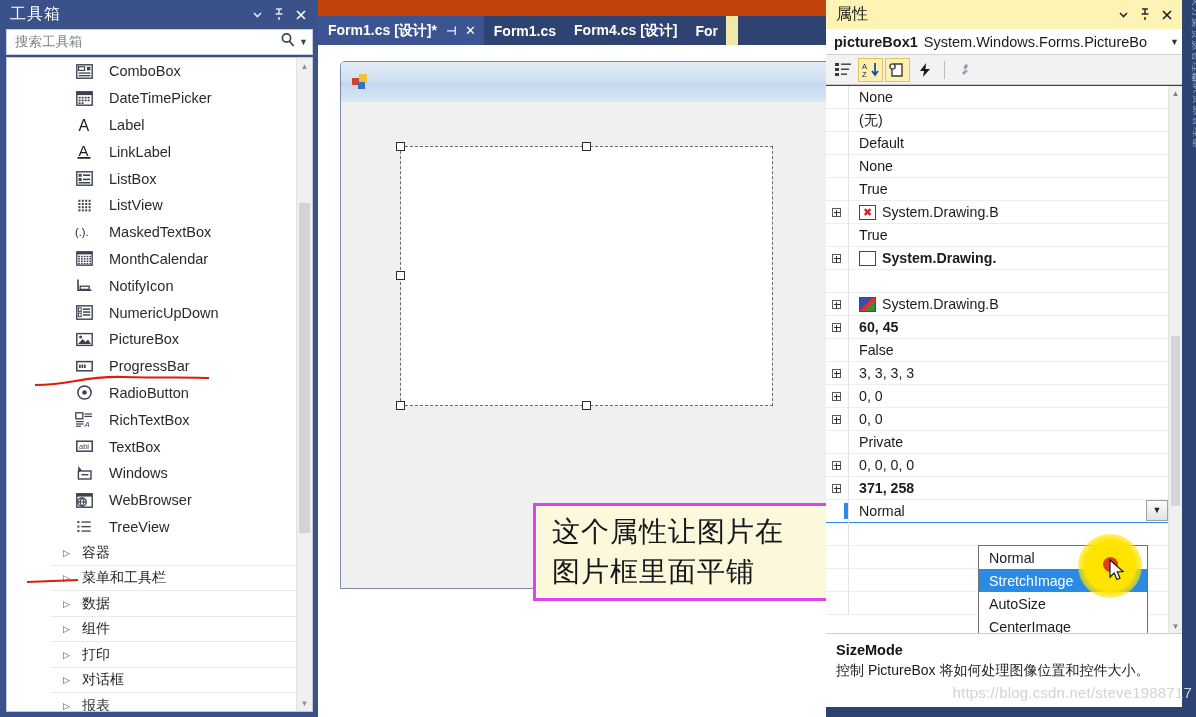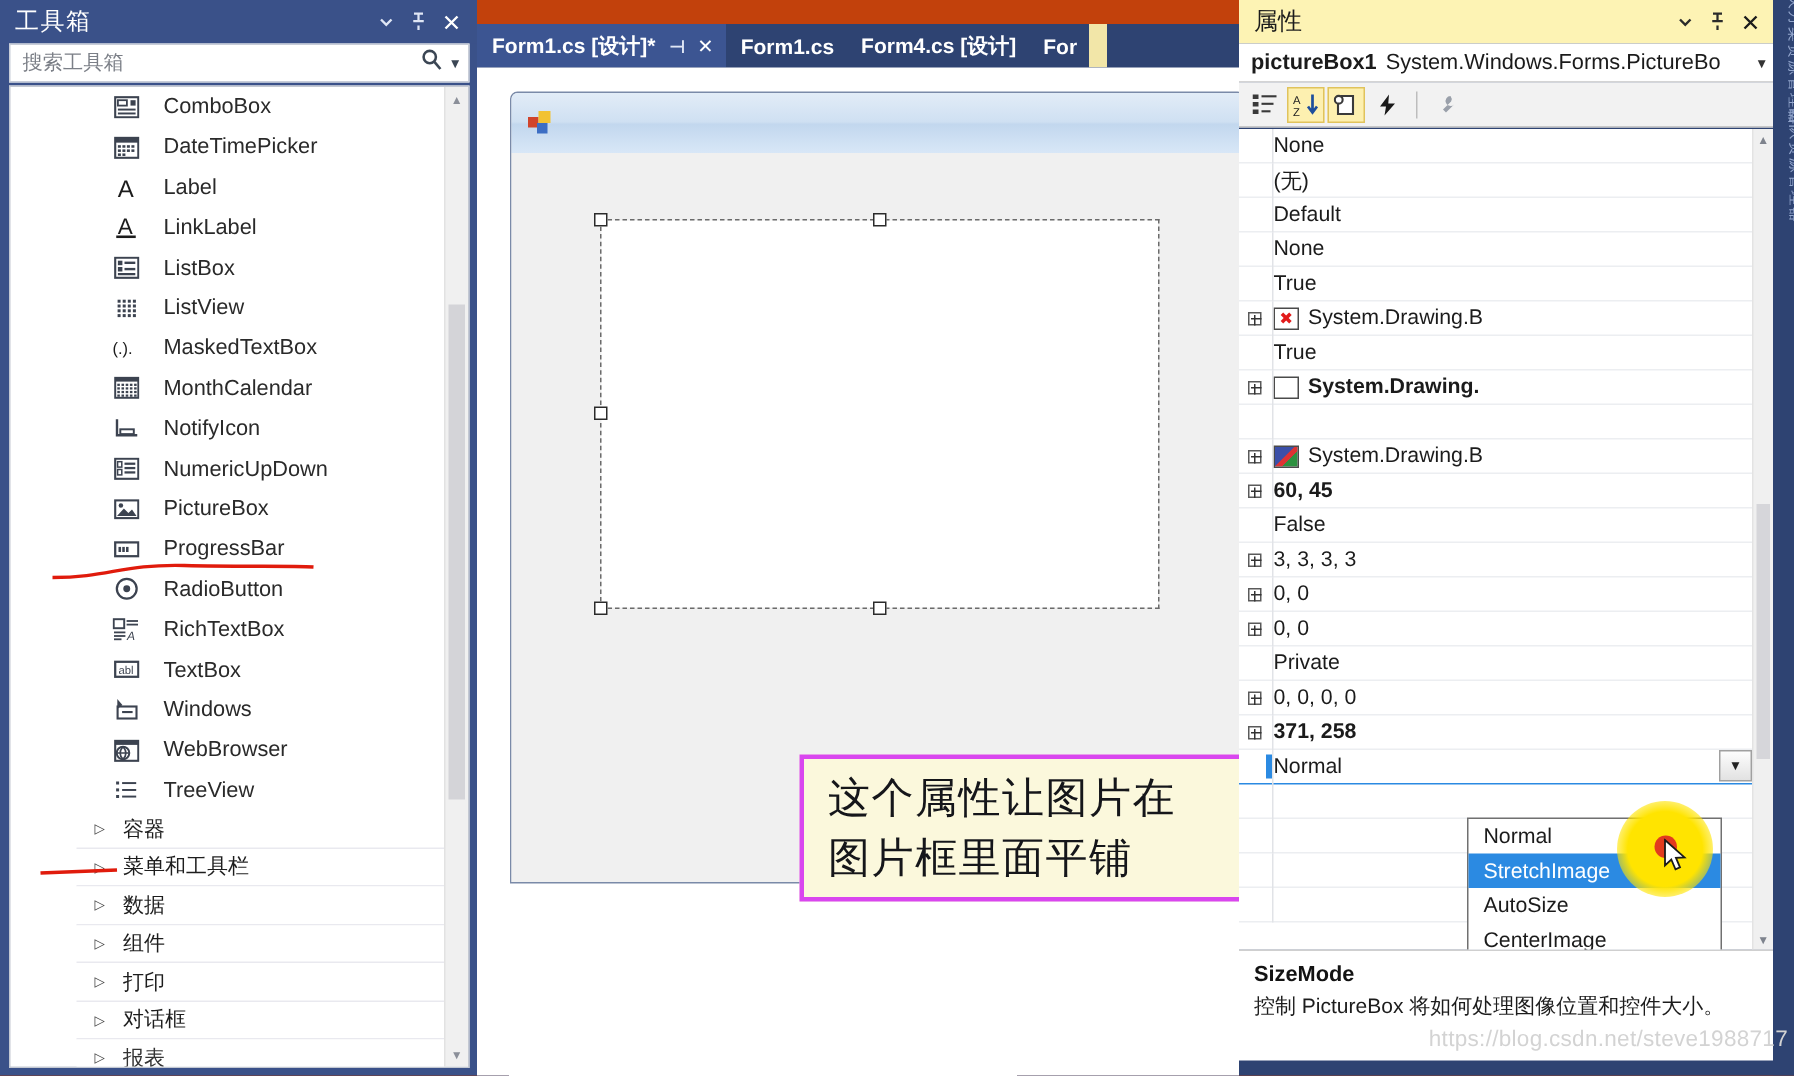--- a/index.html
+++ b/index.html
@@ -208,21 +208,21 @@
     width:16px; flex:0 0 16px; display:flex; align-items:center; justify-content:center;
     margin-left:2px;
   }
   .prow .exp .bx{
     width:9px; height:9px; border:1px solid #5a5a5a; position:relative; background:#fff;
   }
   .prow .exp .bx:before{ content:""; position:absolute; left:3px; top:1px; width:1px; height:7px; background:#333;}
   .prow .exp .bx:after{ content:""; position:absolute; left:1px; top:3px; width:7px; height:1px; background:#333;}
   .prow .pk{ flex:0 0 0; width:152px; padding-left:4px; white-space:nowrap; overflow:hidden; }
   .prow .pv{
-    flex:1; white-space:nowrap; overflow:hidden;
+    flex:1; padding-left:10px; white-space:nowrap; overflow:hidden;
     border-left:1px solid #e1e3e7; height:23px; display:flex; align-items:center; gap:6px;
   }
   .prow .pv.bold{ font-weight:700; }
   .prow.sel .pk{ background:#2b8ae2; color:#ffffff; }
   .prow.sel{ border-bottom:1px solid #2b8ae2; }
 
   .swatch{ width:17px; height:15px; border:1px solid #4a4a4a; background:#fff; flex:0 0 17px; }
   .swatch.err{ display:flex;align-items:center;justify-content:center;color:#e21b1b;font-size:11px;font-weight:700;}
   .swatch.init{ background:linear-gradient(135deg,#3b4fa8 0%,#3b4fa8 45%,#d33 46%,#d33 62%,#2d9140 63%,#2d9140 100%); }
 

